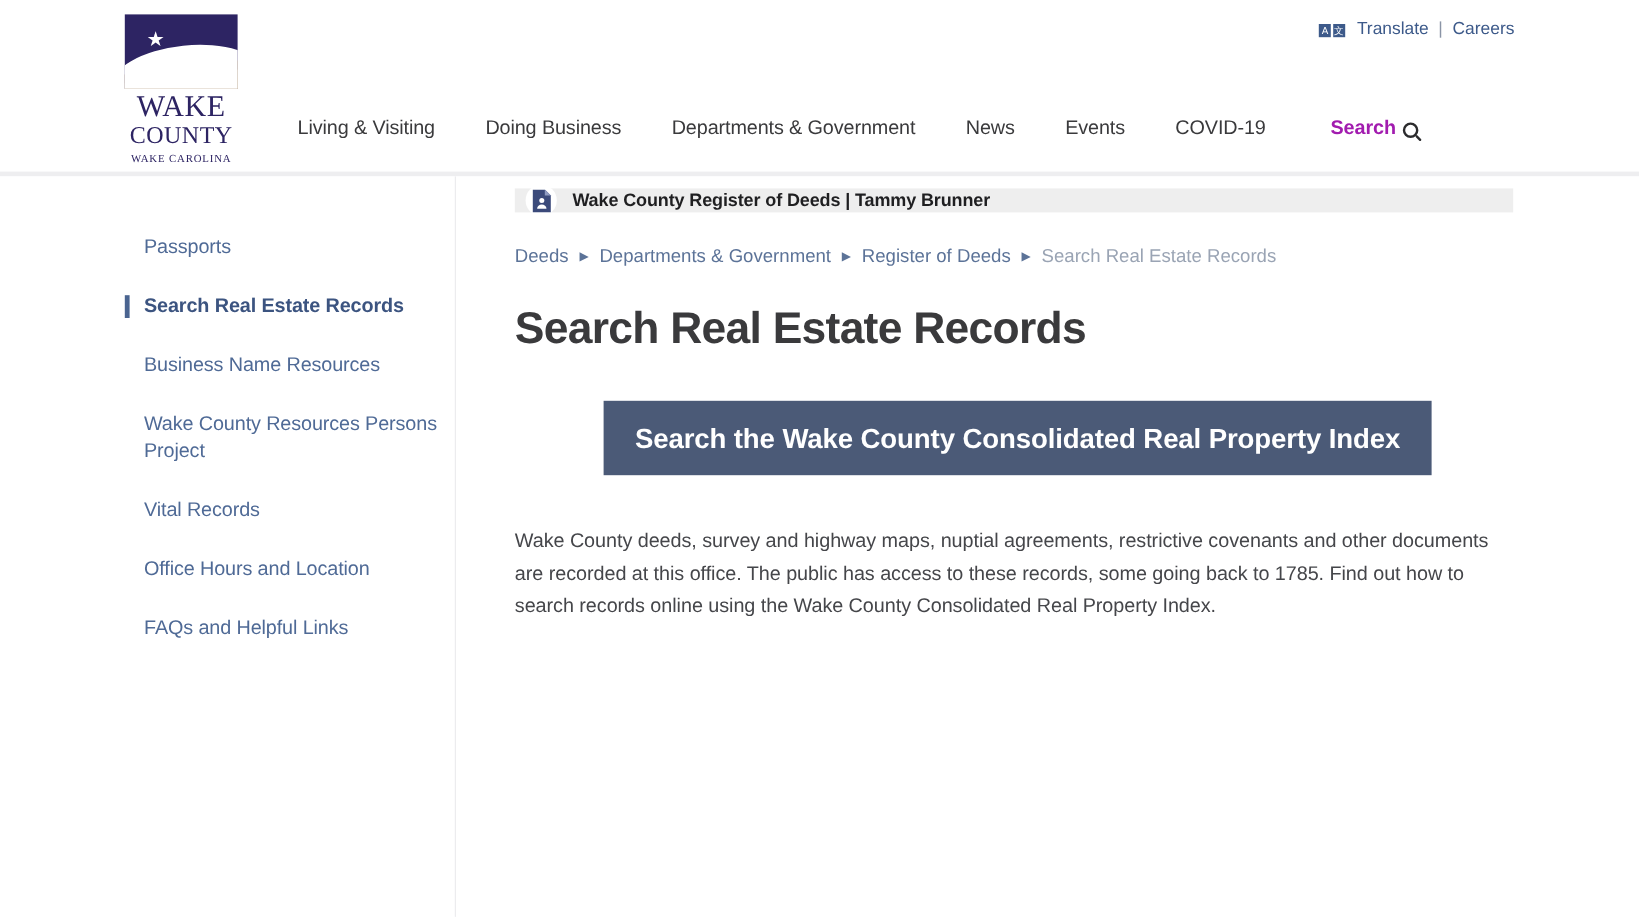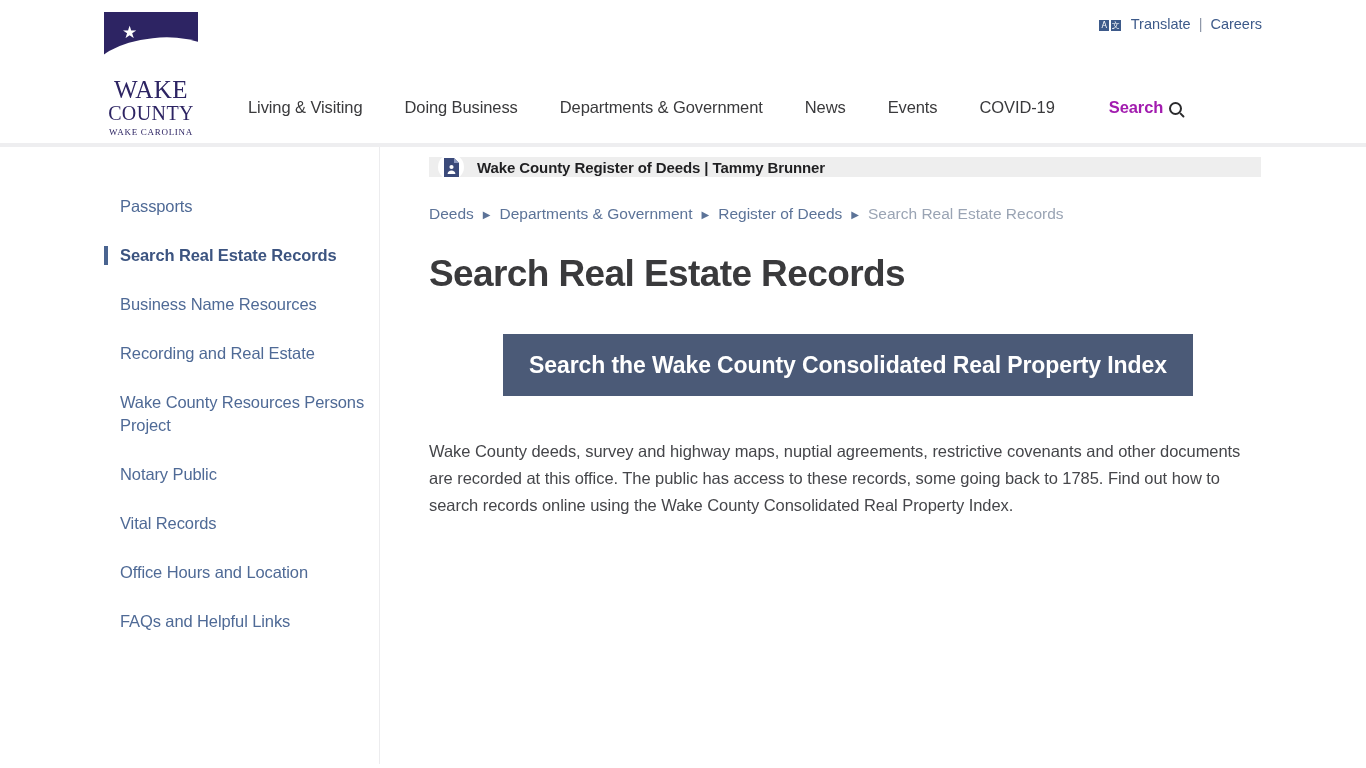--- a/index.html
+++ b/index.html
@@ -377,23 +377,21 @@
   </nav>
 
 </header>
 
 <div class="page-body">
 
   <aside class="sidebar">
     <a class="side-item" href="#">Passports</a>
     <a class="side-item active" href="#">Search Real Estate Records</a>
     <a class="side-item" href="#">Business Name Resources</a>
-    <a class="side-item" href="#">Recording and Real Estate</a>
     <a class="side-item" href="#">Wake County Resources Persons Project</a>
-    <a class="side-item" href="#">Notary Public</a>
     <a class="side-item" href="#">Vital Records</a>
     <a class="side-item" href="#">Office Hours and Location</a>
     <a class="side-item" href="#">FAQs and Helpful Links</a>
   </aside>
 
   <main class="content">
 
     <a class="dept-banner" href="#">
       <span class="dept-icon">
         <svg width="17" height="19" viewBox="0 0 17 19" aria-hidden="true">

